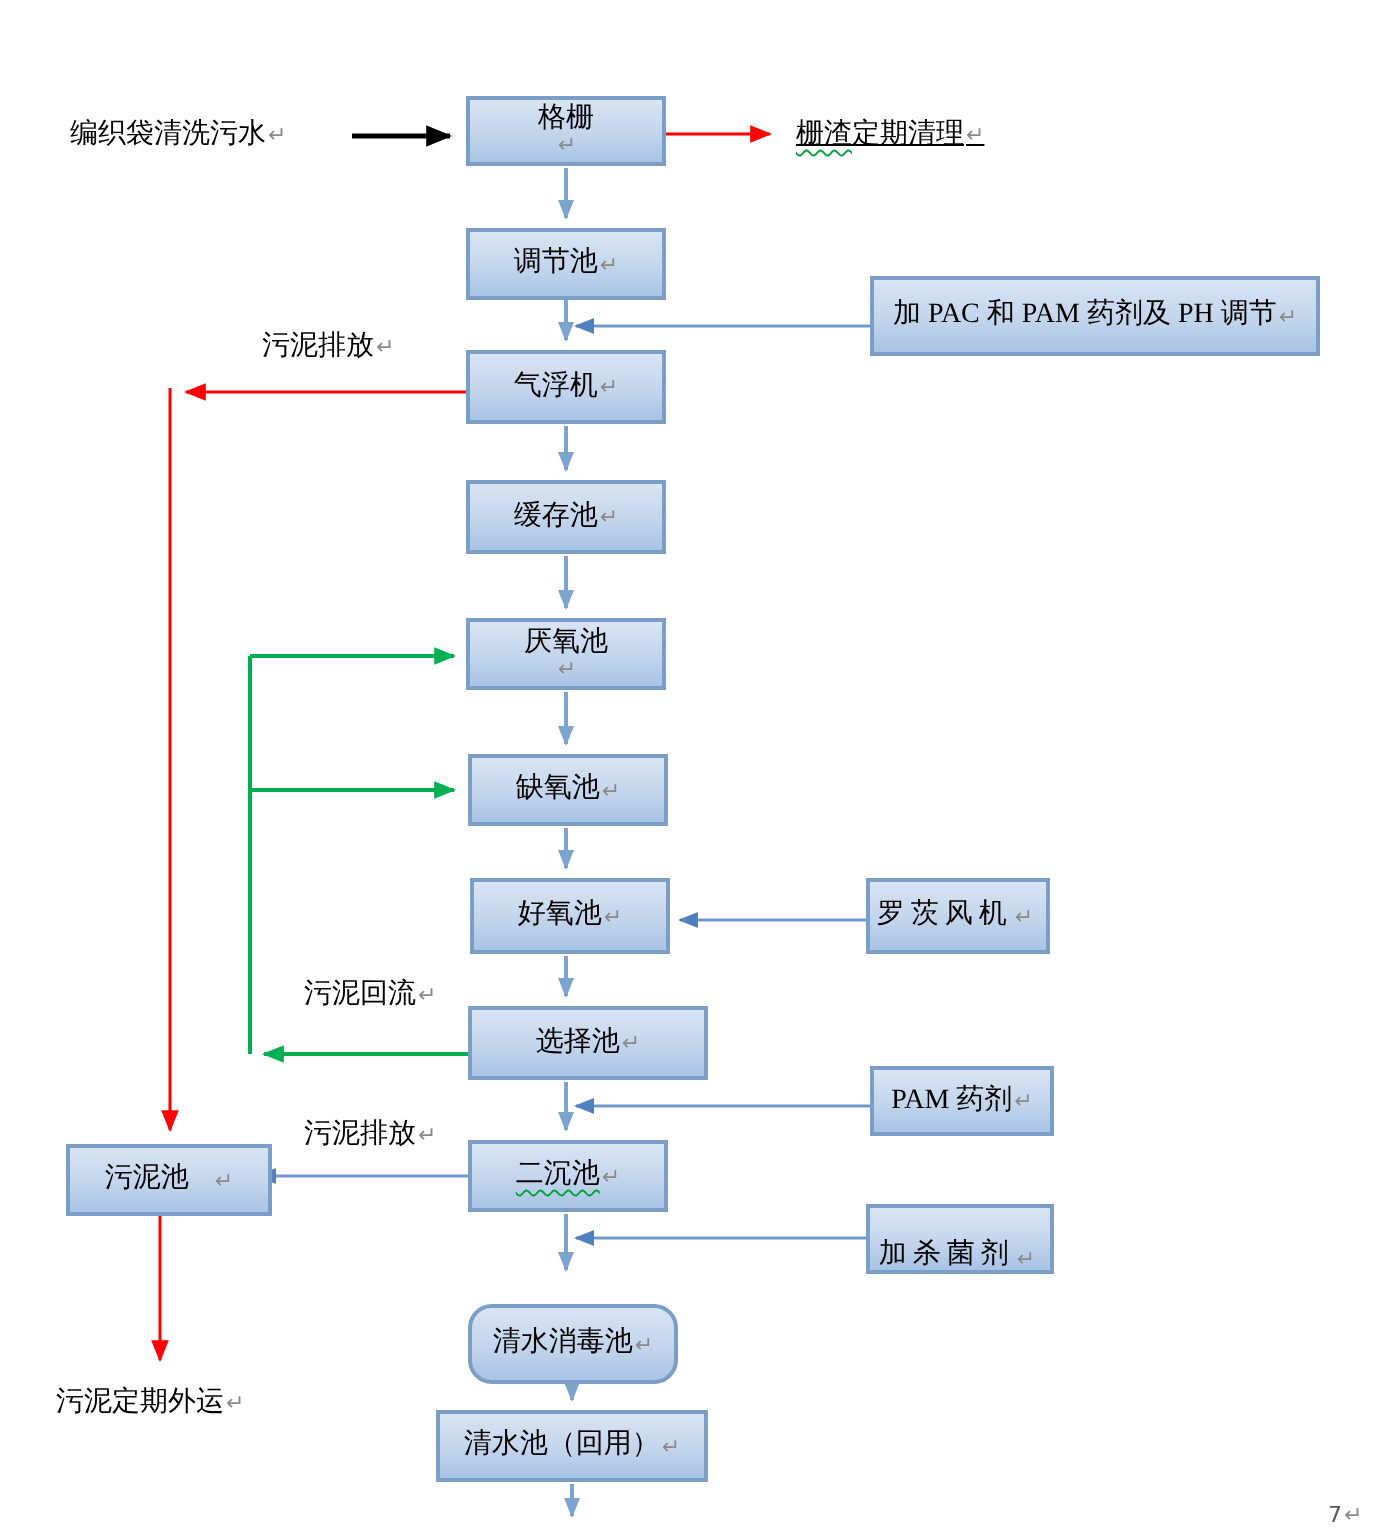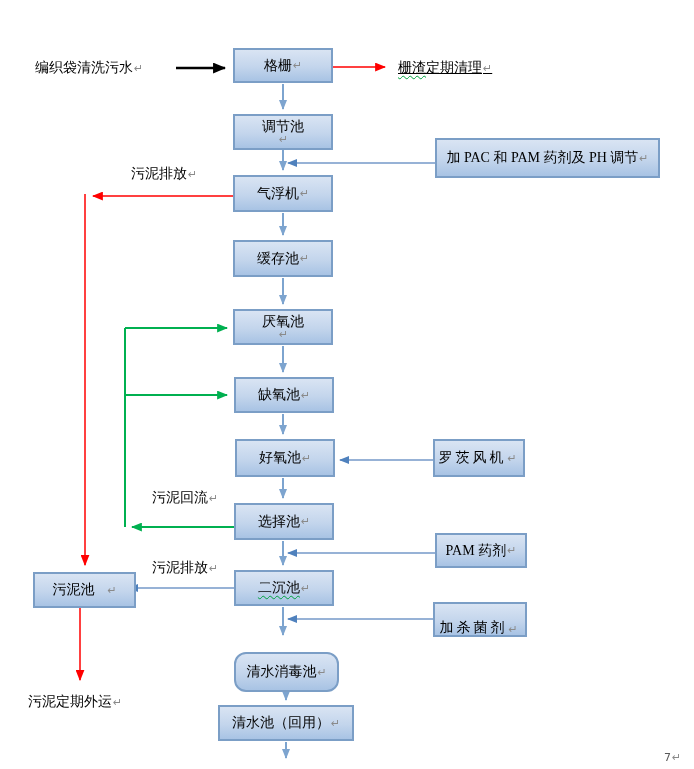--- a/index.html
+++ b/index.html
@@ -77,25 +77,25 @@
 
     <g stroke="#00b050" stroke-width="2" fill="none">
       <path d="M125 328 V527"></path>
       <path d="M125 328 H227" marker-end="url(#mGreen)"></path>
       <path d="M125 395 H227" marker-end="url(#mGreen)"></path>
       <path d="M234 527 H132" marker-end="url(#mGreen)"></path>
     </g>
   </svg>
 
 
-  <div class="box" style="left:233px;top:48px;width:100px;height:35px;">
+  <div class="box" style="left:233px;top:48px;width:100px;height:35px;flex-direction:column;">
       <span>格栅</span>
       <span class="pmark">↵</span>
     </div>
-  <div class="box" style="left:233px;top:114px;width:100px;height:36px;flex-direction:column;">
+  <div class="box" style="left:233px;top:114px;width:100px;height:36px;">
       <span>调节池</span>
       <span class="pmark">↵</span>
     </div>
   <div class="box" style="left:233px;top:175px;width:100px;height:37px;">
       <span>气浮机</span>
       <span class="pmark">↵</span>
     </div>
   <div class="box" style="left:233px;top:240px;width:100px;height:37px;">
       <span>缓存池</span>
       <span class="pmark">↵</span>
@@ -105,21 +105,21 @@
       <span class="pmark">↵</span>
     </div>
   <div class="box" style="left:234px;top:377px;width:100px;height:36px;">
       <span>缺氧池</span>
       <span class="pmark">↵</span>
     </div>
   <div class="box" style="left:235px;top:439px;width:100px;height:38px;">
       <span>好氧池</span>
       <span class="pmark">↵</span>
     </div>
-  <div class="box" style="left:234px;top:503px;width:100px;height:37px;">
+  <div class="box" style="left:234px;top:503px;width:120px;height:37px;">
       <span>选择池</span>
       <span class="pmark">↵</span>
     </div>
   <div class="box" style="left:234px;top:570px;width:100px;height:36px;">
       <span class="wavy">二沉池</span>
       <span class="pmark">↵</span>
     </div>
   <div class="box" style="left:234px;top:652px;width:105px;height:40px;border-radius:12px;">
       <span>清水消毒池</span>
       <span class="pmark">↵</span>

